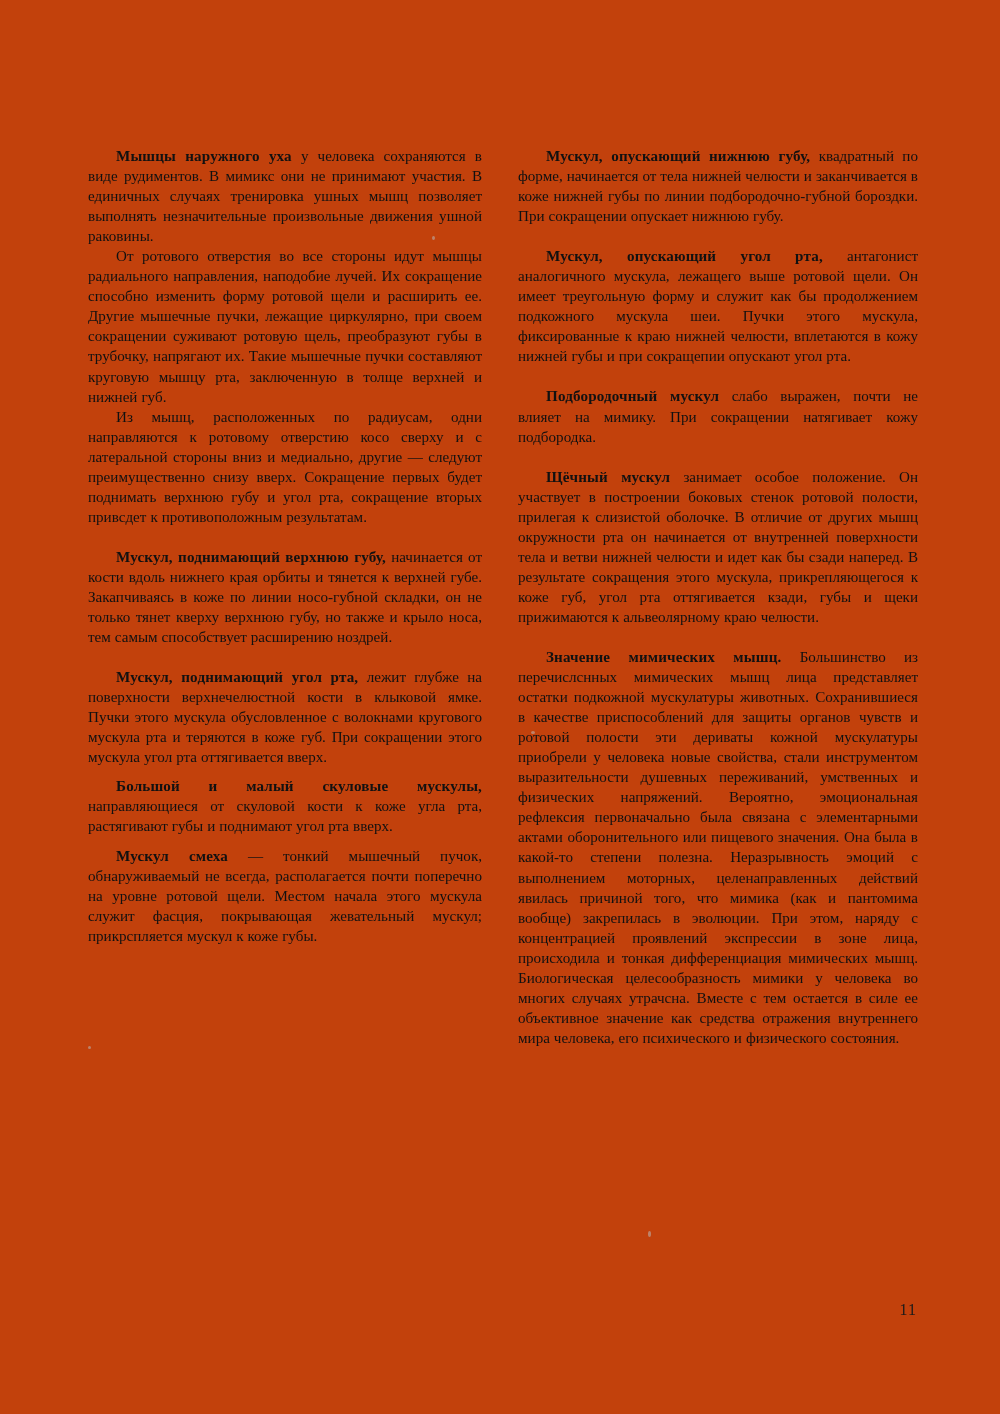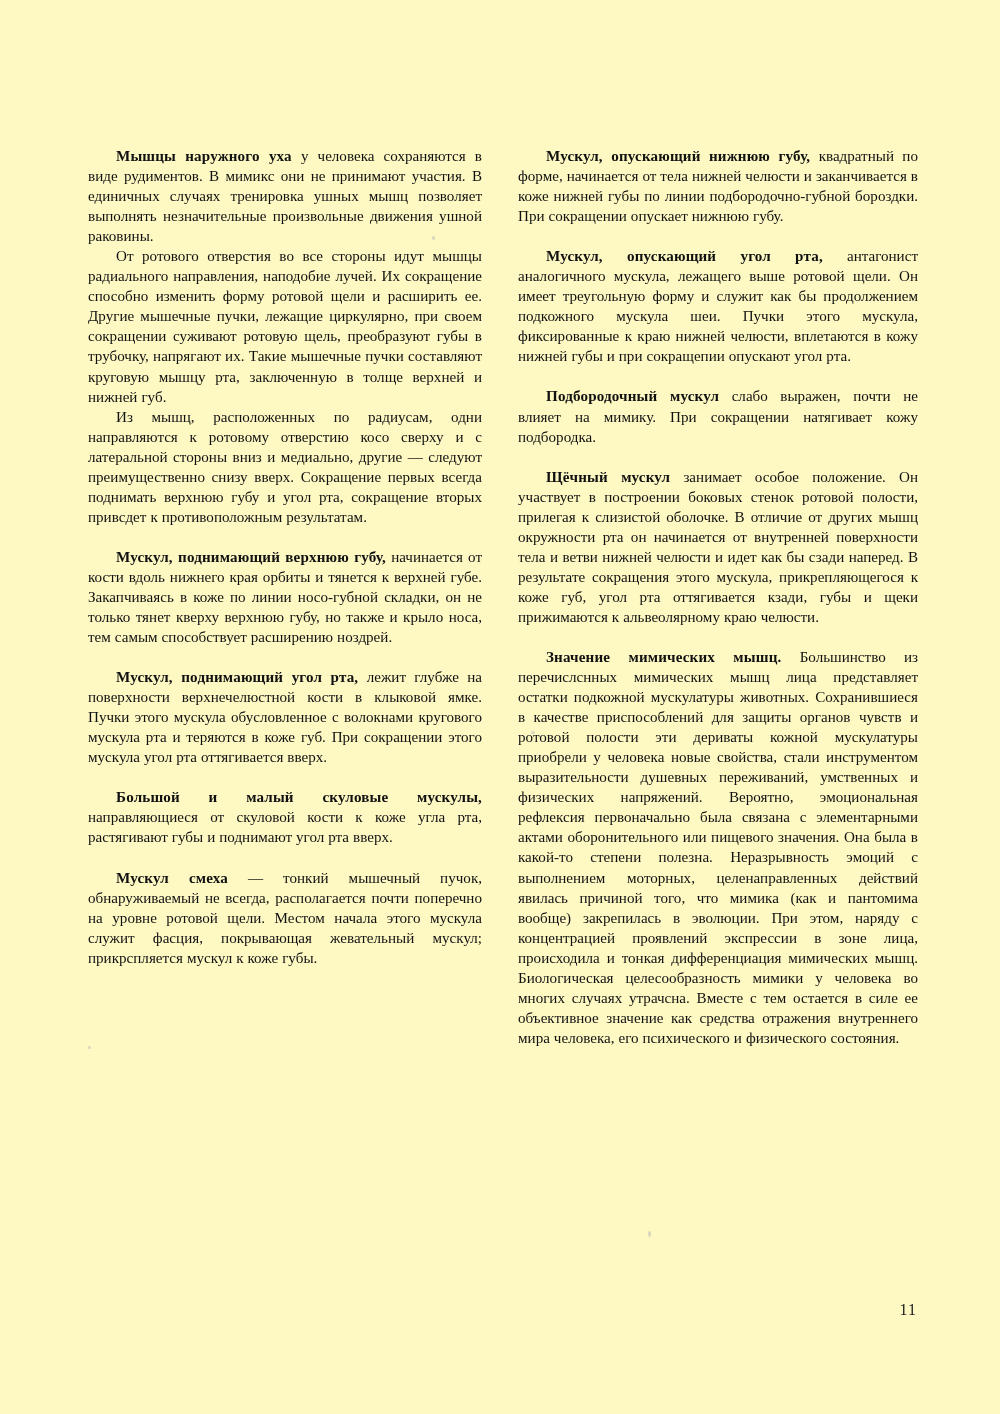--- a/index.html
+++ b/index.html
@@ -14,21 +14,21 @@
     position: relative;
     overflow: hidden;
     font-family: "Liberation Serif", "DejaVu Serif", serif;
     color: #111111;
     -webkit-font-smoothing: none;
   }
 
   .page {
     position: absolute;
     inset: 0;
-    background: #fef9c3;
+    background: #c2410c;
   }
 
   .columns {
     position: absolute;
     top: 146px;
     left: 88px;
     width: 830px;
     height: 1090px;
     display: flex;
     justify-content: space-between;
@@ -48,21 +48,21 @@
     line-height: 20.05px;
     text-indent: 28px;
     hyphens: none;
     word-spacing: 0.2px;
   }
 
   
   .para.tight { margin-top: 0; }
   
   .para.section { margin-top: 20px; }
-  .para.section-sm { margin-top: 20px; }
+  .para.section-sm { margin-top: 9px; }
 
   .lead {
     font-weight: bold;
     letter-spacing: 0.15px;
   }
   .bold-inline { font-weight: normal; }
 
   .folio {
     position: absolute;
     right: 83px;
@@ -92,21 +92,21 @@
       <p class="para">
         <span class="lead">Мышцы наружного уха</span><span> у человека сохраняются в виде рудиментов. В мимикс они не принимают участия. В единичных случаях тренировка ушных мышц позволяет выполнять незначительные произвольные движения ушной раковины.</span>
       </p>
 
 
       <p class="para tight">
         <span>От ротового отверстия во все стороны идут мышцы радиального направления, наподобие лучей. Их сокращение способно изменить форму ротовой щели и расширить ее. Другие мышечные пучки, лежащие циркулярно, при своем сокращении суживают ротовую щель, преобразуют губы в трубочку, напрягают их. Такие мышечные пучки составляют </span><span class="bold-inline">круговую мышцу рта</span><span>, заключенную в толще верхней и нижней губ.</span>
       </p>
 
       <p class="para tight">
-        <span>Из мышц, расположенных по радиусам, одни направляются к ротовому отверстию косо сверху и с латеральной стороны вниз и медиально, другие — следуют преимущественно снизу вверх. Сокращение первых всегда поднимать верхнюю губу и угол рта, сокращение вторых привсдет к противоположным результатам.</span>
+        <span>Из мышц, расположенных по радиусам, одни направляются к ротовому отверстию косо сверху и с латеральной стороны вниз и медиально, другие — следуют преимущественно снизу вверх. Сокращение первых будет поднимать верхнюю губу и угол рта, сокращение вторых привсдет к противоположным результатам.</span>
       </p>
 
       <p class="para section">
         <span class="lead">Мускул, поднимающий верхнюю губу,</span><span> начинается от кости вдоль нижнего края орбиты и тянется к верхней губе. Закапчиваясь в коже по линии носо-губной складки, он не только тянет кверху верхнюю губу, но также и крыло носа, тем самым способствует расширению ноздрей.</span>
       </p>
 
       <p class="para section">
         <span class="lead">Мускул, поднимающий угол рта,</span><span> лежит глубже на поверхности верхнечелюстной кости в клыковой ямке. Пучки этого мускула обусловленное с волокнами кругового мускула рта и теряются в коже губ. При сокращении этого мускула угол рта оттягивается вверх.</span>
       </p>
 

